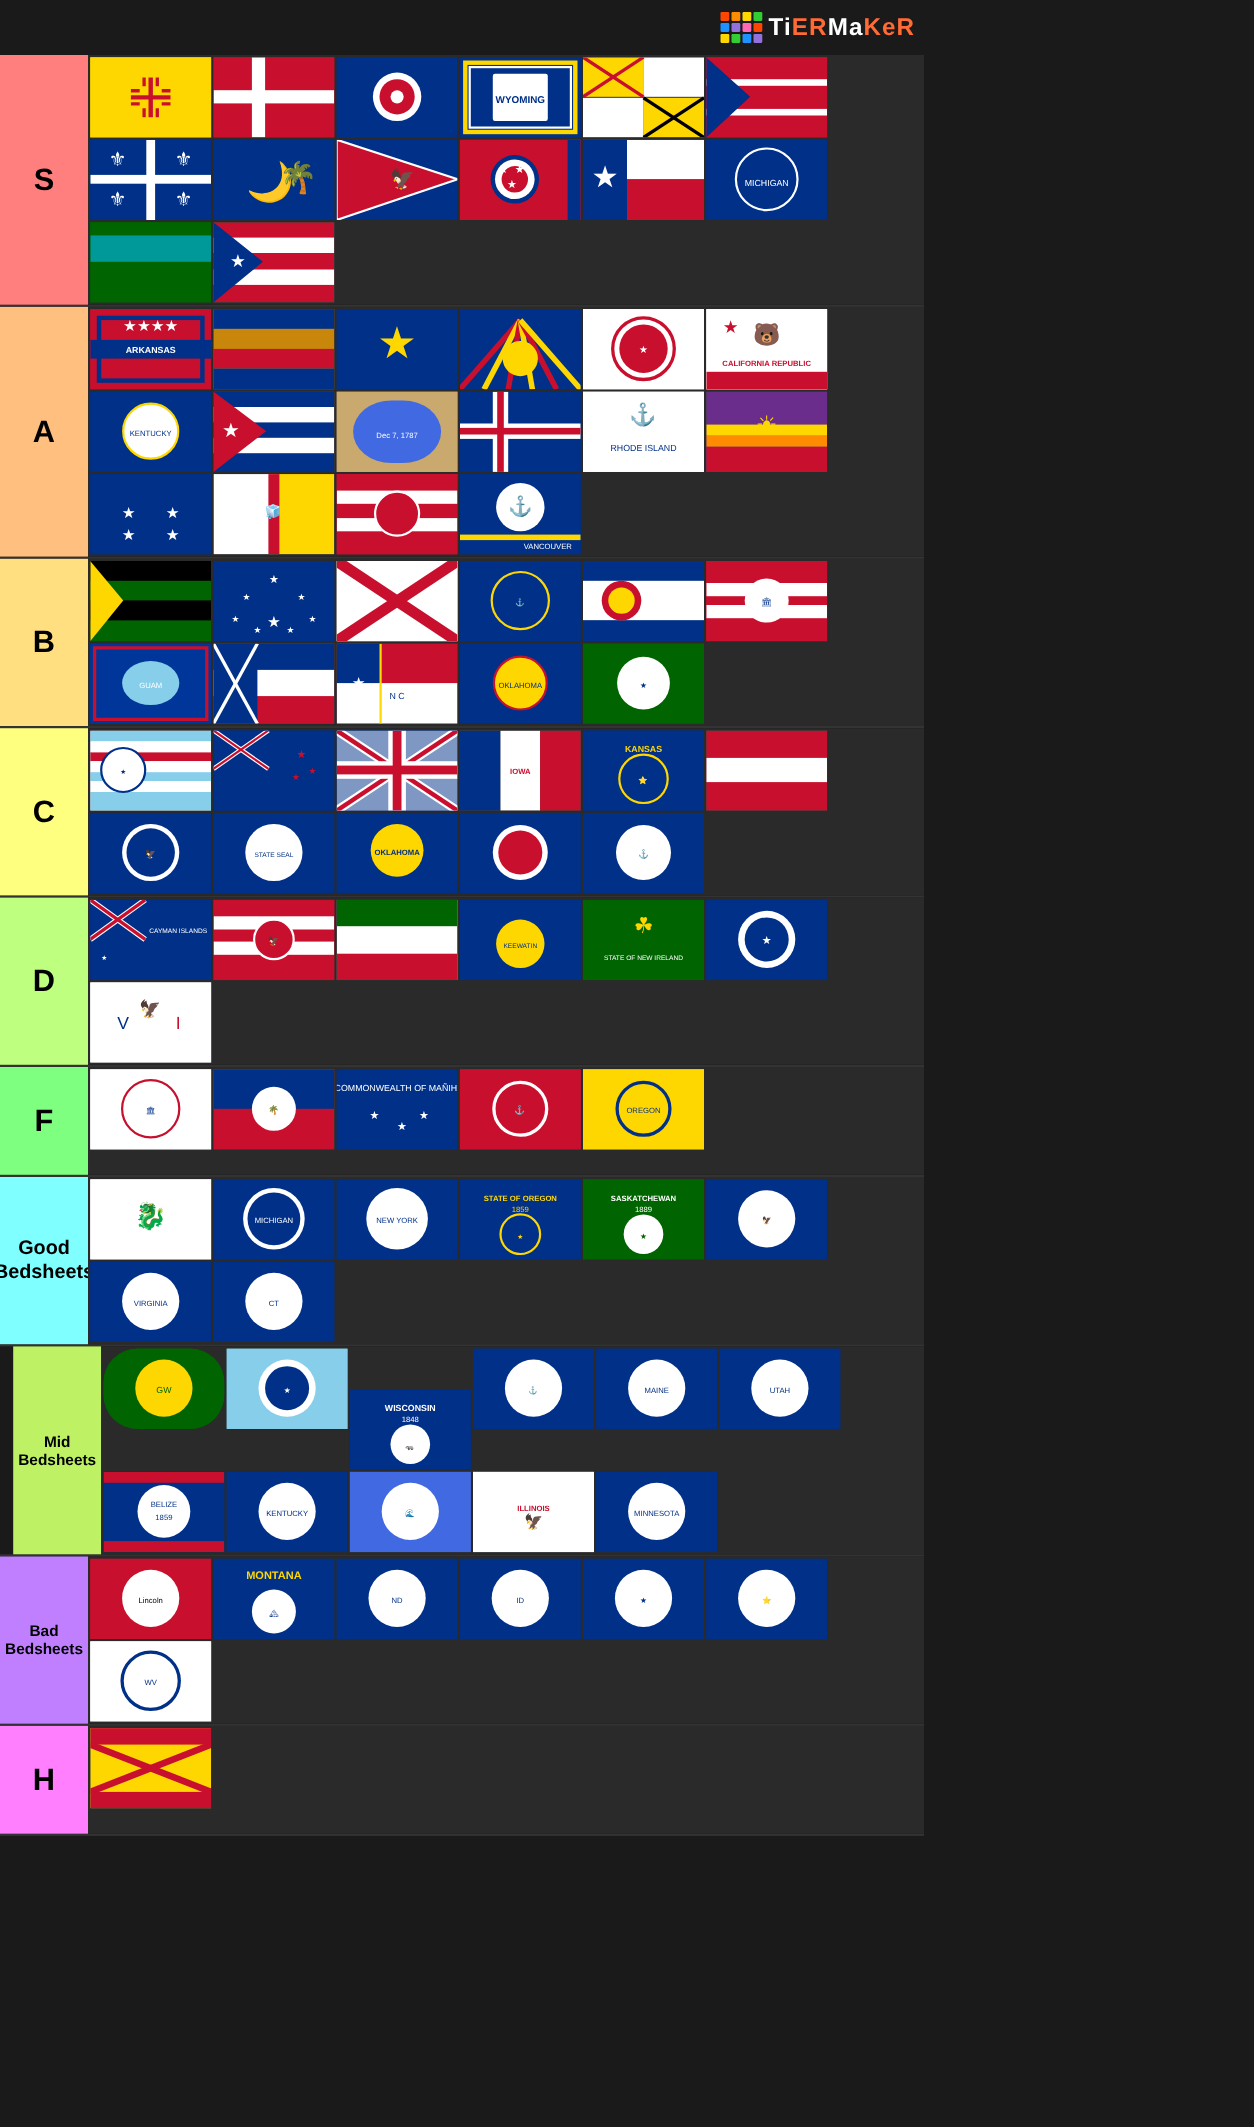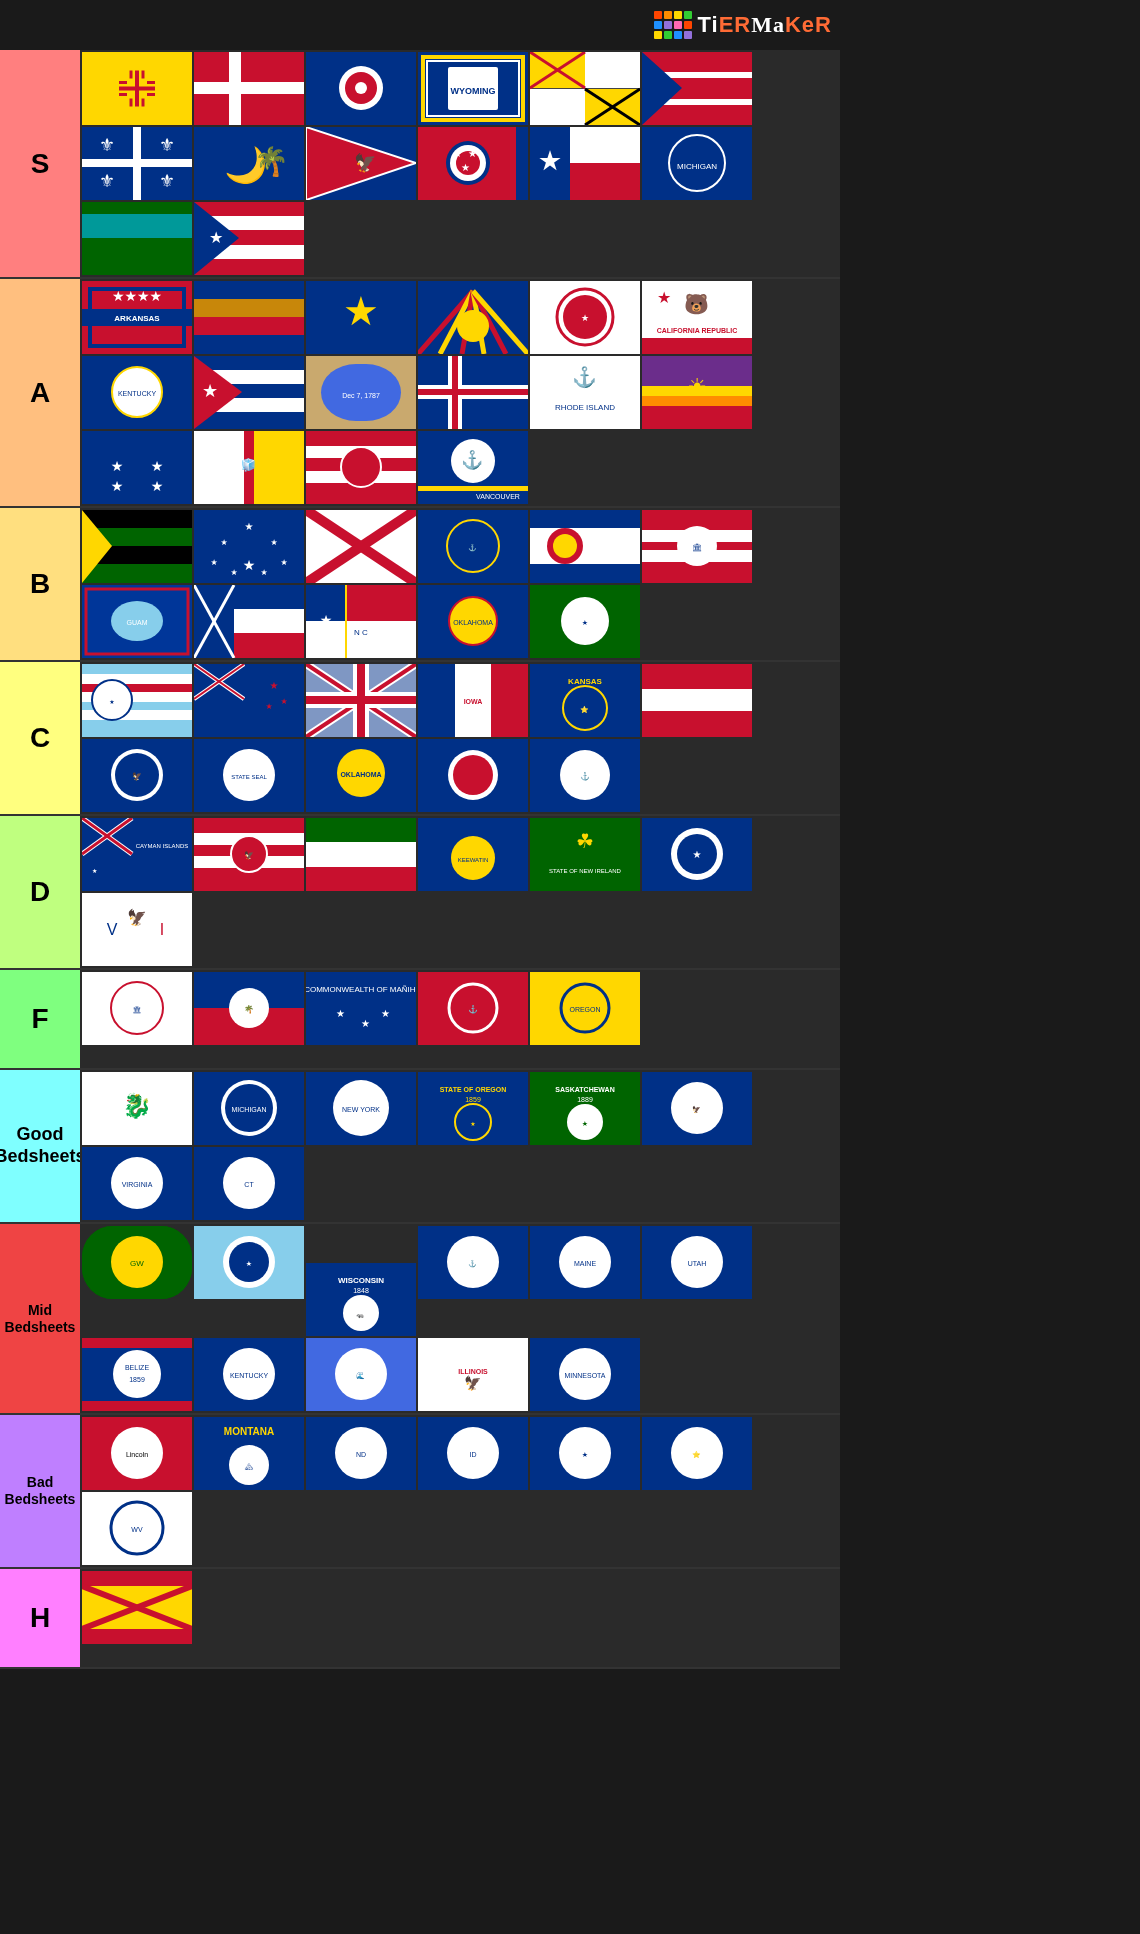--- a/index.html
+++ b/index.html
@@ -53,21 +53,21 @@
       position: relative;
     }
     
     .tier-s { background: #ff7f7f; }
     .tier-a { background: #ffbf7f; }
     .tier-b { background: #ffdf7f; }
     .tier-c { background: #ffff7f; }
     .tier-d { background: #bfff7f; }
     .tier-f { background: #7fff7f; }
     .tier-good { background: #7fffff; }
-    .tier-mid { background: #ef4444; }
+    .tier-mid { background: #bef264; margin-left: 12px; }
     .tier-bad { background: #bf7fff; }
     .tier-h { background: #ff7fff; }
 
     .header-bar {
       background: #1a1a1a;
       display: flex;
       justify-content: flex-end;
       align-items: center;
       padding: 4px 8px;
       height: 50px;
@@ -89,21 +89,21 @@
       border-radius: 1px;
     }
     .logo-text {
       font-size: 22px;
       font-weight: bold;
       color: white;
       letter-spacing: 1px;
     }
     .logo-text span.ti { color: #fff; }
     .logo-text span.er { color: #ff6b35; }
-    .logo-text span.ma { color: #fff; font-family: Liberation Serif, serif; }
+    .logo-text span.ma { color: #fff; }
     .logo-text span.ker { color: #ff6b35; }
   </style>
 </head>
 <body>
 
 <div class="tier-list">
   <div class="header-bar">
     <div class="tiermaker-logo">
       <div class="logo-grid">
         <div class="logo-cell" style="background:#FF4500"></div>

